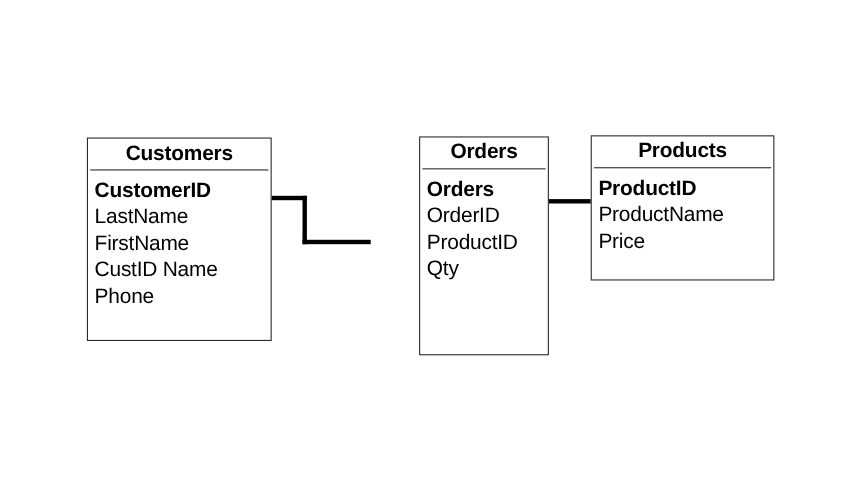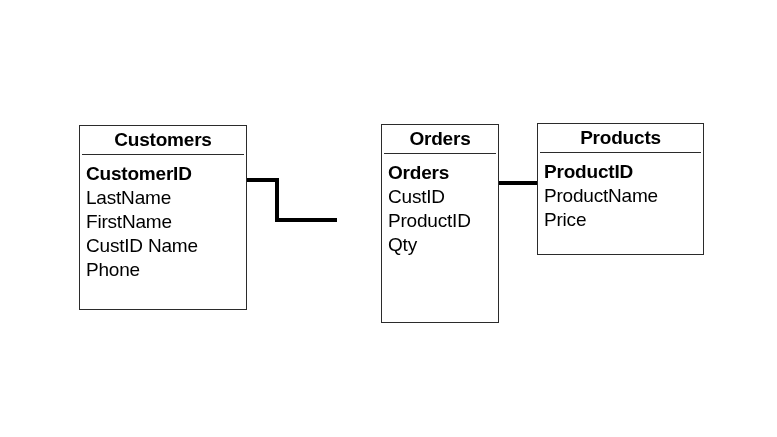--- a/index.html
+++ b/index.html
@@ -92,21 +92,21 @@
       <div class="field">CustID Name</div>
       <div class="field">Phone</div>
     </div>
   </div>
 
   <div class="entity" id="box-orders">
     <div class="entity-title">Orders</div>
     <div class="entity-divider"></div>
     <div class="field-list">
       <div class="field pk">Orders</div>
-      <div class="field">CustID</div>
+      <div class="field">OrderID</div>
       <div class="field">ProductID</div>
       <div class="field">Qty</div>
     </div>
   </div>
 
   <div class="entity" id="box-products">
     <div class="entity-title">Products</div>
     <div class="entity-divider"></div>
     <div class="field-list">
       <div class="field pk">ProductID</div>

